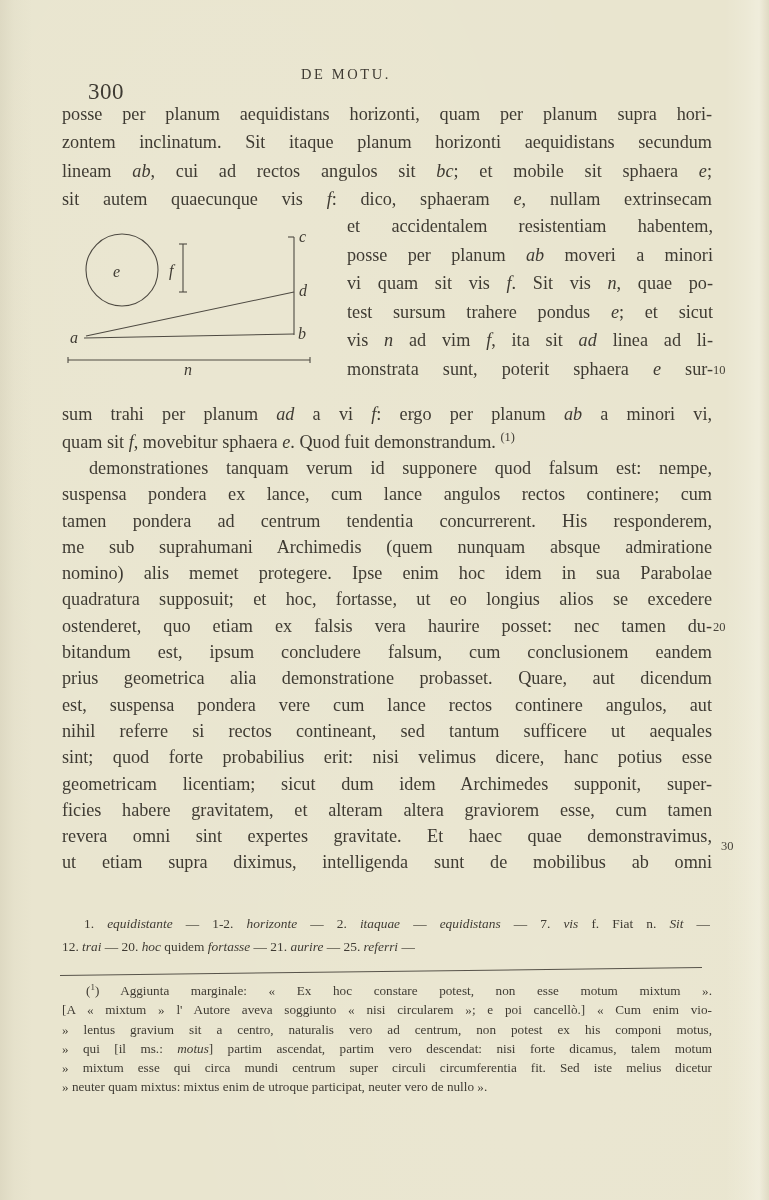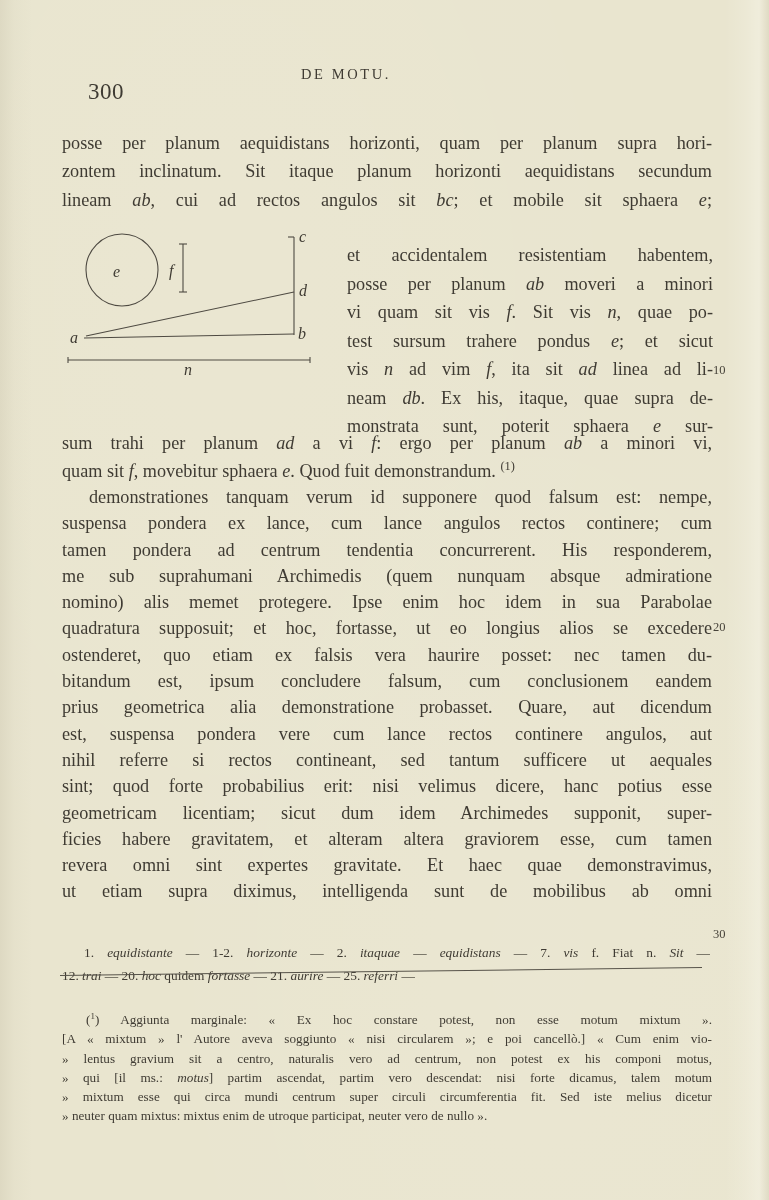--- a/index.html
+++ b/index.html
@@ -12,34 +12,34 @@
       radial-gradient(ellipse at 30% 25%, rgba(255,255,255,0.05), rgba(0,0,0,0) 60%),
       radial-gradient(ellipse at 70% 80%, rgba(255,255,252,0.06), rgba(0,0,0,0) 55%),
       #e9e5cf;
     font-family:"Liberation Serif","DejaVu Serif",serif;
     color:#3f3b33;
     overflow:hidden;
   }
   .pagenum{position:absolute;left:88px;top:79px;font-size:23px;letter-spacing:0.5px;}
   .runhead{position:absolute;left:346px;top:66px;transform:translateX(-50%);
     font-size:14.5px;letter-spacing:2.6px;font-weight:500;text-align:right;}
-  .block{position:absolute;margin-top:29px;}
+  .block{position:absolute;}
   .line{text-align:justify;text-align-last:justify;}
   .line.end{text-align-last:left;}
   .line i{font-style:italic;}
   .line sup{font-size:68%;vertical-align:super;line-height:0;}
   .top{left:62px;top:100px;width:650px;font-size:18.2px;line-height:28.4px;}
   .beside{left:347px;top:212px;width:366px;font-size:18.2px;line-height:28.5px;}
   .after{left:62px;top:400px;width:650px;font-size:18.2px;line-height:28.3px;}
   .para2{left:62px;top:455px;width:650px;font-size:18.2px;line-height:26.3px;}
   .para2 .line:first-child{text-indent:27px;}
   .mnum{position:absolute;left:713px;font-size:12.5px;color:#47433a;}
   .mnum.m10{top:363px;}
   .mnum.m20{top:620px;}
-  .mnum.m30{top:927px;}
+  .mnum.m30{top:839px;margin-left:8px;}
   .apparatus{left:62px;top:913px;width:648px;font-size:13.4px;line-height:22.5px;}
   .apparatus .line:first-child{text-indent:22px;}
   .rule{position:absolute;left:60px;top:971px;width:642px;height:0;
     border-top:1.6px solid #57534a;transform:rotate(-0.7deg);}
   .footnote{left:62px;top:981px;width:650px;font-size:13.2px;line-height:19.3px;}
   .footnote .line:first-child{text-indent:24px;}
   .figure{position:absolute;left:58px;top:224px;width:272px;height:152px;}
   .figure .geom{stroke:#4e4a42;stroke-width:1.1;fill:none;}
   .figure text{font-family:"Liberation Serif","DejaVu Serif",serif;
     font-style:italic;font-size:16px;fill:#3f3b33;stroke:none;}
@@ -49,20 +49,21 @@
 
 <div class="page">
 
   <span class="pagenum">300</span>
   <span class="runhead">DE MOTU.</span>
 
   <div class="block top">
       <div class="line"><span>posse per planum aequidistans horizonti, quam per planum supra hori-</span></div>
       <div class="line"><span>zontem inclinatum. Sit itaque planum horizonti aequidistans secundum</span></div>
       <div class="line"><span>lineam </span><i>ab</i><span>, cui ad rectos angulos sit </span><i>bc</i><span>; et mobile sit sphaera </span><i>e</i><span>;</span></div>
+      <div class="line"><span>sit autem quaecunque vis </span><i>f</i><span>: dico, sphaeram </span><i>e</i><span>, nullam extrinsecam</span></div>
     </div>
 
   <svg class="figure" viewBox="0 0 272 152" xmlns="http://www.w3.org/2000/svg">
     <circle class="geom" cx="64" cy="46" r="36"></circle>
     <text x="55" y="53">e</text>
     <line class="geom" x1="125" y1="20" x2="125" y2="68"></line>
     <line class="geom" x1="121" y1="20" x2="129" y2="20"></line>
     <line class="geom" x1="121" y1="68" x2="129" y2="68"></line>
     <text x="111" y="52">f</text>
     <line class="geom" x1="236" y1="13" x2="236" y2="111"></line>
@@ -78,21 +79,20 @@
     <line class="geom" x1="252" y1="133" x2="252" y2="139"></line>
     <text x="126" y="151">n</text>
   </svg>
 
   <div class="block beside">
       <div class="line"><span>et accidentalem resistentiam habentem,</span></div>
       <div class="line"><span>posse per planum </span><i>ab</i><span> moveri a minori</span></div>
       <div class="line"><span>vi quam sit vis </span><i>f</i><span>. Sit vis </span><i>n</i><span>, quae po-</span></div>
       <div class="line"><span>test sursum trahere pondus </span><i>e</i><span>; et sicut</span></div>
       <div class="line"><span>vis </span><i>n</i><span> ad vim </span><i>f</i><span>, ita sit </span><i>ad</i><span> linea ad li-</span></div>
-      <div class="line"><span>neam </span><i>db</i><span>. Ex his, itaque, quae supra de-</span></div>
       <div class="line"><span>monstrata sunt, poterit sphaera </span><i>e</i><span> sur-</span></div>
     </div>
 
   <div class="block after">
       <div class="line"><span>sum trahi per planum </span><i>ad</i><span> a vi </span><i>f</i><span>: ergo per planum </span><i>ab</i><span> a minori vi,</span></div>
       <div class="line end"><span>quam sit </span><i>f</i><span>, movebitur sphaera </span><i>e</i><span>. Quod fuit demonstrandum. </span><sup>(1)</sup></div>
     </div>
 
   <div class="block para2">
       <div class="line"><span>demonstrationes tanquam verum id supponere quod falsum est: nempe,</span></div>

